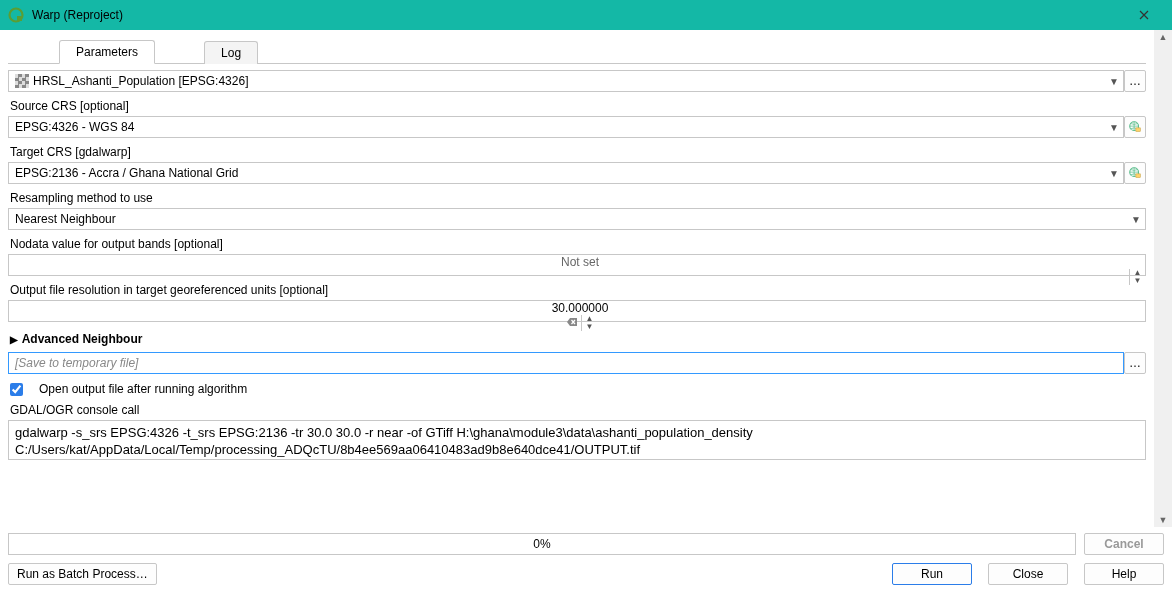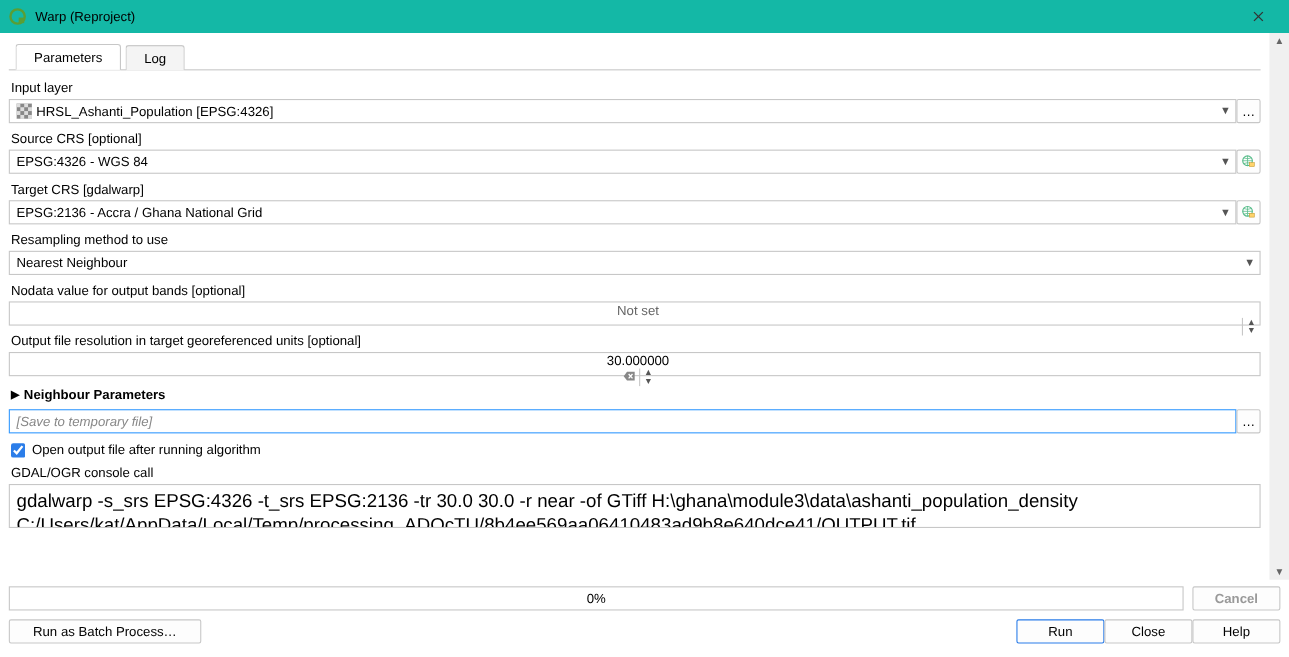--- a/index.html
+++ b/index.html
@@ -4,21 +4,21 @@
 <style>
   * { box-sizing: border-box; margin: 0; padding: 0; }
   html, body { width: 1172px; height: 597px; font-family: "Segoe UI", Tahoma, sans-serif; font-size: 12px; background: #fff; color: #000; overflow: hidden; }
   .titlebar { height: 30px; display: flex; align-items: center; padding: 0 8px; border-bottom: 0; background: #14b8a6; }
   .titlebar .q-icon { width: 16px; height: 16px; margin-right: 6px; display: inline-flex; align-items: center; justify-content: center; }
   .titlebar .title { flex: 1; font-size: 12px; padding-left:2px;}
   .titlebar .close { width: 40px; height: 30px; display: flex; align-items: center; justify-content: center; cursor: pointer; font-size: 14px; }
   .workarea { display: flex; height: 497px; }
   .params-pane { flex: 1; padding: 8px 8px 0 8px; position: relative; }
   .tabs { display: flex; align-items: flex-end; height: 26px; border-bottom: 1px solid #c7c7c7; padding-left: 6px; gap: 4px; }
-  .tab { padding: 4px 16px; border: 1px solid #c7c7c7; border-bottom: none; background: #f4f4f4; border-radius: 3px 3px 0 0; cursor: pointer; position: relative; top: 1px; }
+  .tab { padding: 4px 16px; border: 1px solid #c7c7c7; border-bottom: none; background: #f4f4f4; border-radius: 3px 3px 0 0; cursor: pointer; position: relative; top: 1px; margin-left: 45px; }
   .tab.active { background: #fff; border-bottom: 1px solid #fff; }
   .tab-body { border: 0; padding: 6px 0 0 0; }
   .field-row { margin-bottom: 4px; }
   .field-label { padding: 3px 0 3px 2px; font-size: 12px; }
   .field-ctrl { display: flex; gap: 0; align-items: stretch; }
   .combo, .textbox, .numbox, .outbox {
     flex: 1; height: 22px; border: 1px solid #c7c7c7; background: #fff;
     display: flex; align-items: center; padding: 0 6px; font-size: 12px;
   }
   .combo { justify-content: space-between; padding:0 0 0 6px;}
@@ -34,38 +34,38 @@
      repeating-conic-gradient(#888 0% 25%, #ddd 0% 50%) 0 0 / 7px 7px;
      border:0;
   }
   .combo .raster-row { display:flex; align-items:center; flex:1; }
   .notset { color:#666; }
   .numbox { padding:0 0 0 6px; justify-content:space-between;flex-direction:column;}
   .clear-x { width:18px; text-align:center; color:#888; font-size:11px;}
   .adv-row { display:flex; align-items:center; gap:4px; padding:6px 2px; font-weight:bold; cursor:pointer;}
   .adv-row .tri { font-size:10px;}
   .outbox { border: 1px solid #3399ff; color:#888; font-style: italic; }
-  .checkbox-row { display:flex; align-items:center; gap:6px; padding:4px 2px;}
+  .checkbox-row { display:flex; align-items:center; gap:16px; padding:4px 2px;}
   .checkbox-row input { accent-color:#2b7de9;}
   .console-box {
-    height: 40px; border:1px solid #c7c7c7; background:#fff; padding:4px 6px; font-size:17px;
+    height: 40px; border:1px solid #c7c7c7; background:#fff; padding:4px 6px; font-size:13px;
     line-height:1.3; overflow:hidden;
   }
   .right-scroll { width:18px; border-left: 0; display:flex; flex-direction:column; align-items:center; background:#f0f0f0; padding:2px 0;}
   .right-scroll .sb-up, .right-scroll .sb-down { font-size:9px; color:#666; cursor:pointer;}
   .right-scroll .track { flex:1; width:14px; background:#f0f0f0; margin:2px 0;}
   .footer { height:70px; padding:6px 8px 8px 8px; display:flex; flex-direction:column; gap:8px; }
   .progress-row { display:flex; gap:8px; align-items:stretch;}
   .progress-bar { flex:1; height:22px; border:1px solid #c7c7c7; background:#fff; display:flex; align-items:center; justify-content:center; font-size:12px;}
   .btn { width:80px; height:22px; border:1px solid #c7c7c7; background:#fdfdfd; display:flex; align-items:center; justify-content:center; font-size:12px; border-radius:2px; cursor:pointer;}
   .btn.disabled { color:#999;font-weight:bold; }
   .btn.primary { border-color:#2b7de9; }
   .btn-row { display:flex; justify-content:space-between; align-items:center;}
-  .btn-row .right { display:flex; gap:0;}
-  .batch-btn { padding:0 21px; height:22px; border:1px solid #c7c7c7; background:#fdfdfd; display:flex; align-items:center; border-radius:2px; cursor:pointer;}
+  .btn-row .right { display:flex; gap:16px;}
+  .batch-btn { padding:0 8px; height:22px; border:1px solid #c7c7c7; background:#fdfdfd; display:flex; align-items:center; border-radius:2px; cursor:pointer;}
 </style>
 </head>
 <body>
 
 <div class="titlebar">
   <span class="q-icon">
     <svg viewBox="0 0 16 16" width="16" height="16">
         <circle cx="8" cy="8" r="6.5" fill="none" stroke="#5a9e34" stroke-width="2.2"></circle>
         <rect x="9" y="9" width="5" height="5" fill="#5a9e34"></rect>
       </svg>
@@ -82,21 +82,20 @@
   <div class="params-pane">
 
     <div class="tabs">
       <div class="tab active">Parameters</div>
       <div class="tab">Log</div>
     </div>
 
     <div class="tab-body">
 
       <div class="field-row">
-        <div class="field-label">Input layer</div>
         <div class="field-ctrl">
           <div class="combo">
             <span class="raster-row">
               <span class="raster-icon"></span>
               <span>HRSL_Ashanti_Population [EPSG:4326]</span>
             </span>
             <span class="arrow">▼</span>
           </div>
           <div class="icon-btn">…</div>
         </div>
@@ -176,21 +175,21 @@
                   <span>▲</span>
                   <span>▼</span>
                 </span>
             </span>
           </div>
         </div>
       </div>
 
       <div class="adv-row">
         <span class="tri">▶</span>
-        <span>Neighbour Parameters</span>
+        <span>Advanced Neighbour</span>
       </div>
 
       <div class="field-row">
         <div class="field-ctrl">
           <div class="outbox">
             <span>[Save to temporary file]</span>
           </div>
           <div class="icon-btn">…</div>
         </div>
       </div>

